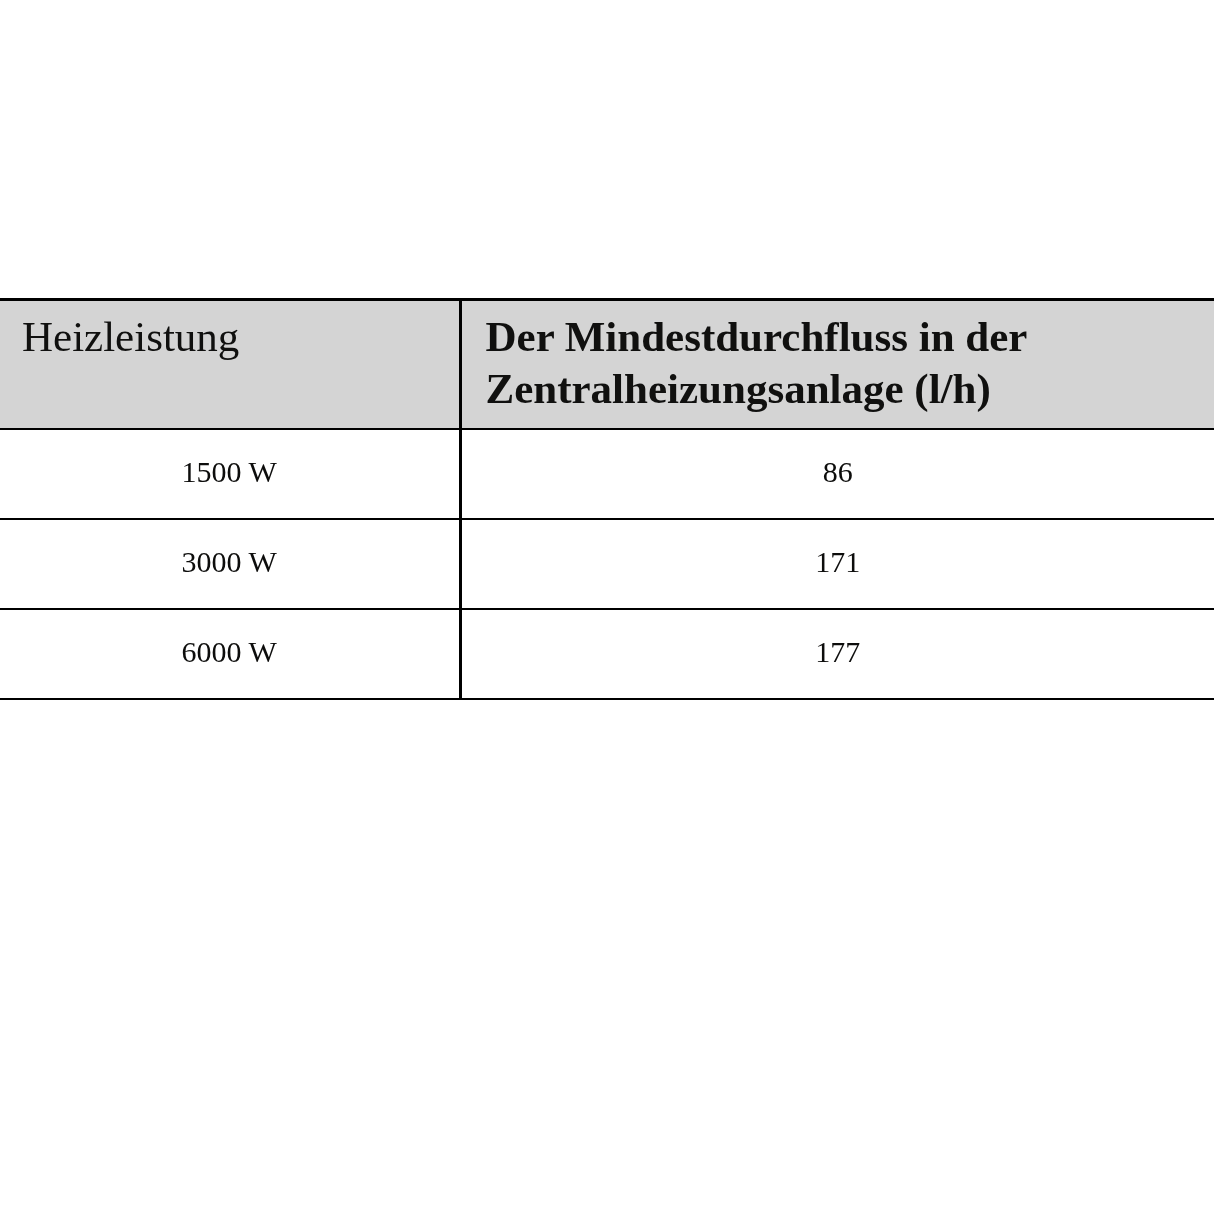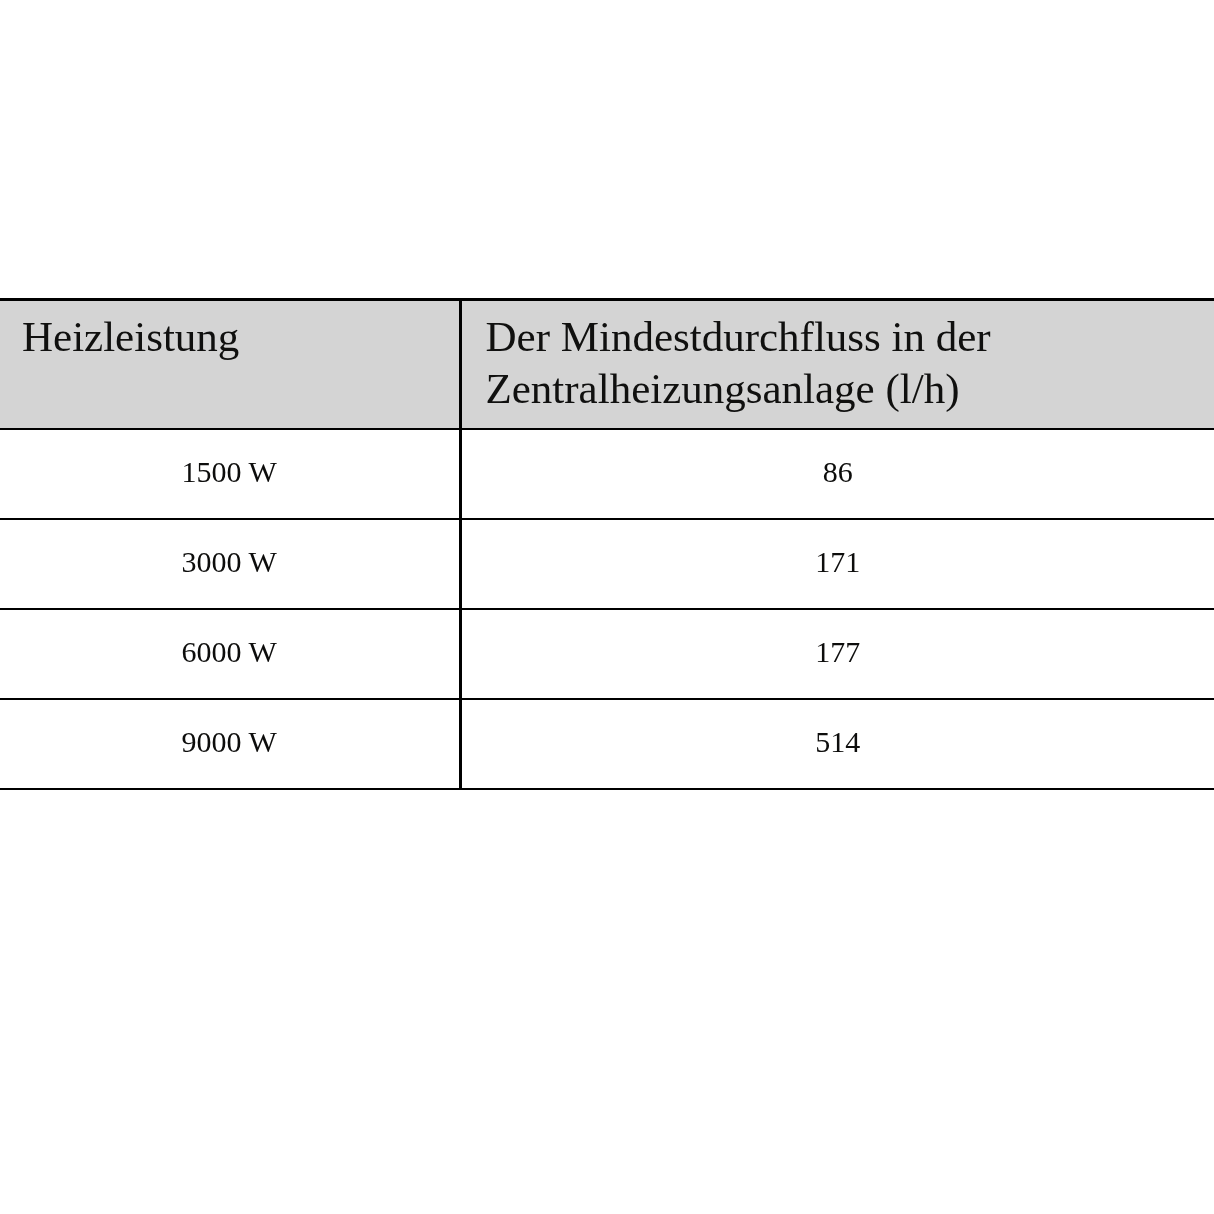--- a/index.html
+++ b/index.html
@@ -47,20 +47,21 @@
   }
   thead th.th-left {
     text-align: left;
     padding-left: 22px;
     border-right: 3px solid #000000;
   }
   thead th.th-right {
     text-align: left;
     padding-left: 24px;
     padding-right: 14px;
+    font-weight: bold;
   }
 
   tbody td {
     border-bottom: 2px solid #000000;
     font-size: 30px;
     line-height: 1.0;
     color: #0d0d0c;
     height: 72px;
     padding: 6px 0 10px 0;
     text-align: center;
@@ -95,20 +96,16 @@
           <td class="cell-right">86</td>
         </tr>
         <tr>
           <td class="cell-left">3000 W</td>
           <td class="cell-right">171</td>
         </tr>
         <tr>
           <td class="cell-left">6000 W</td>
           <td class="cell-right">177</td>
         </tr>
-        <tr>
-          <td class="cell-left">9000 W</td>
-          <td class="cell-right">514</td>
-        </tr>
       </tbody>
     </table>
   </div>
 </div>
 
 </body></html>

